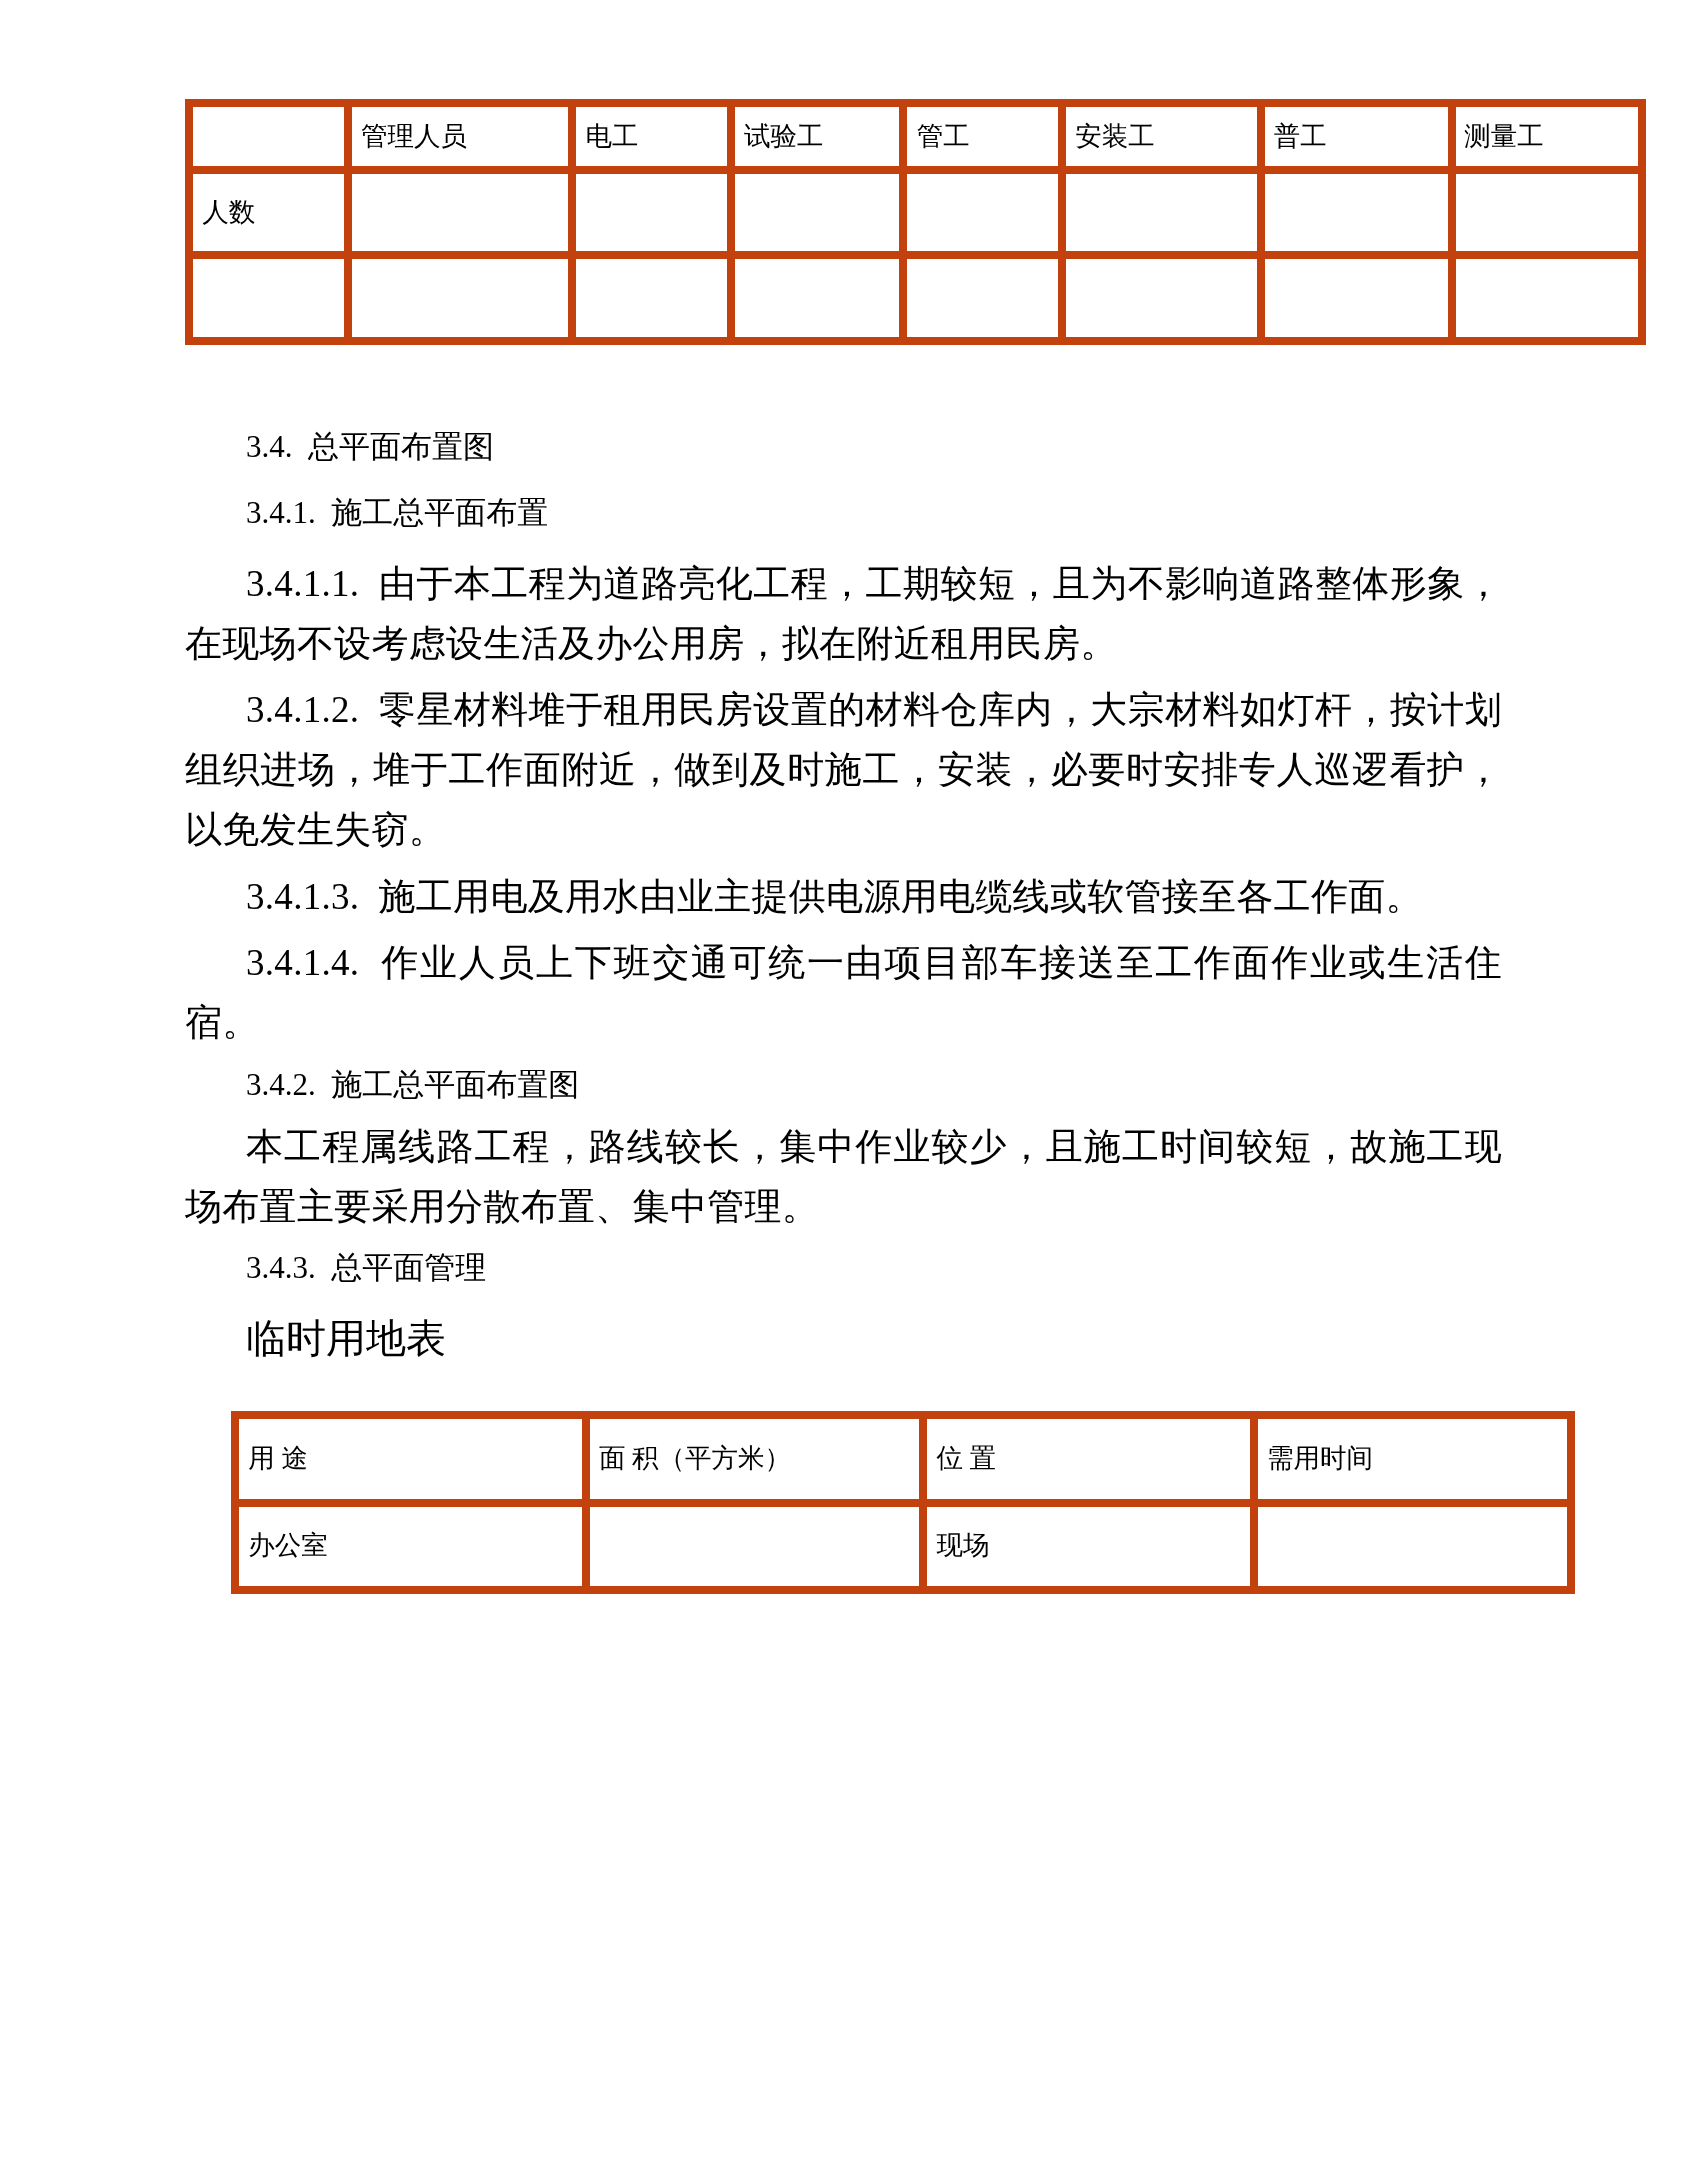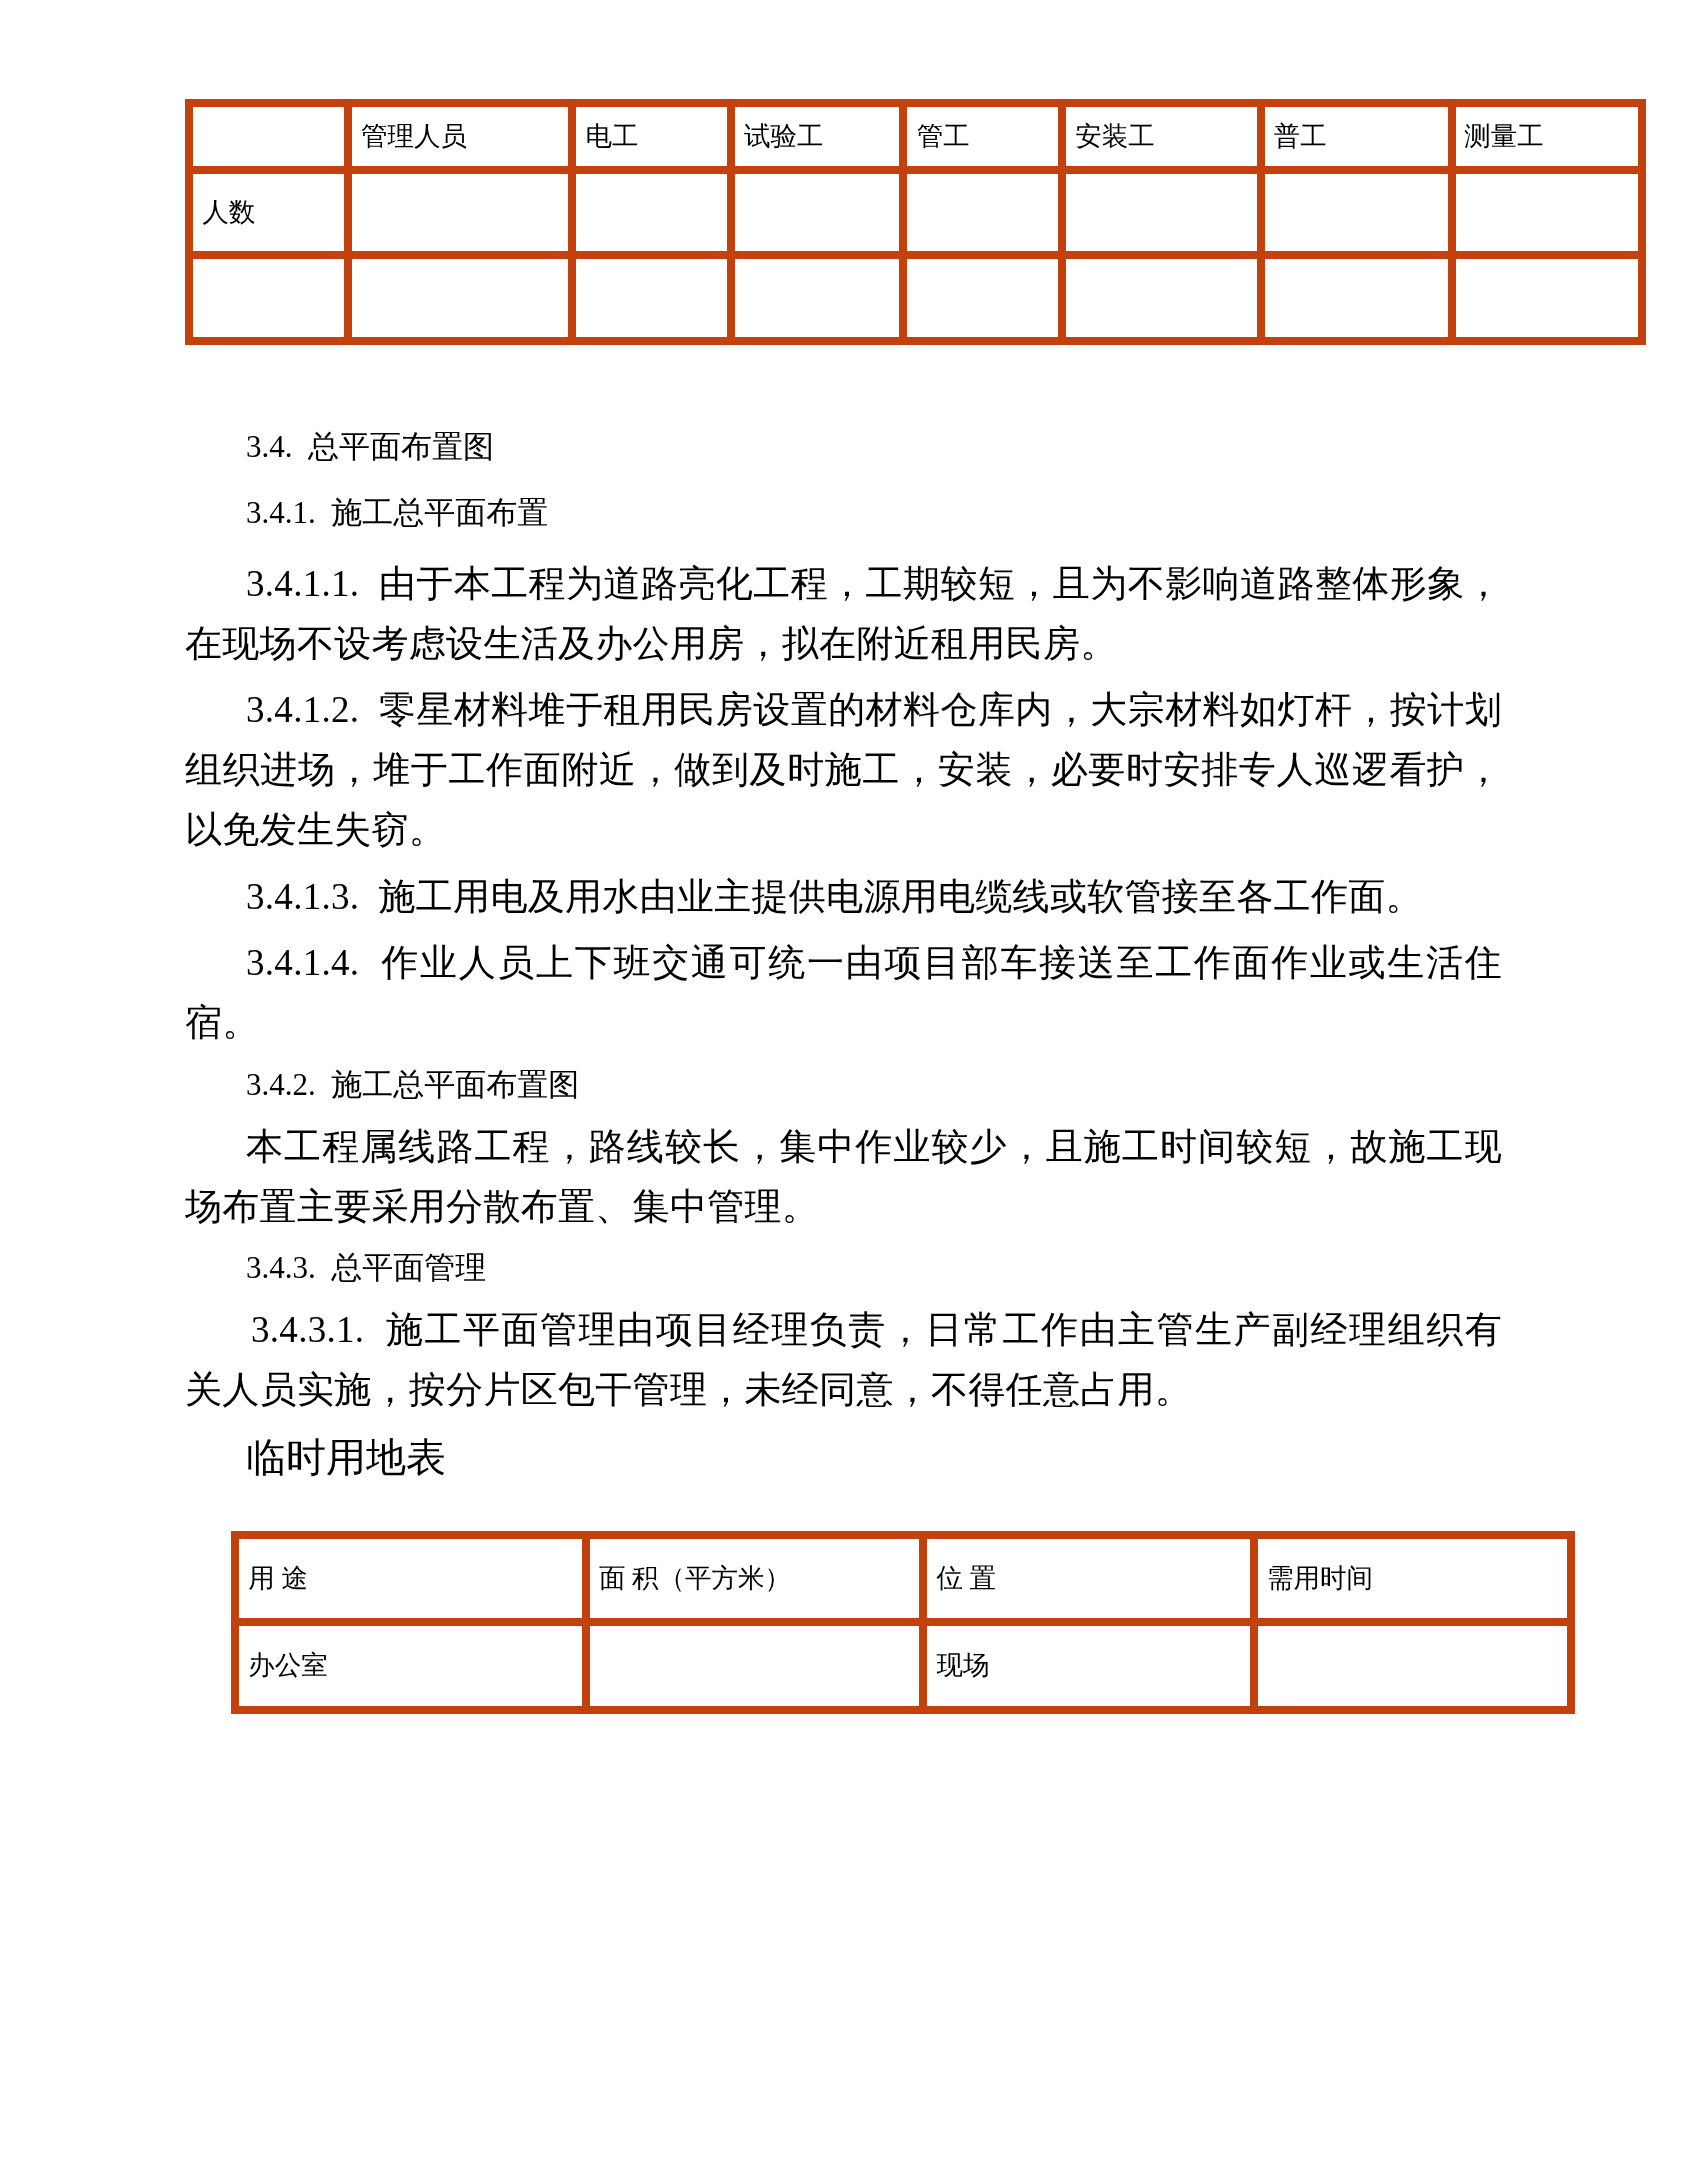--- a/index.html
+++ b/index.html
@@ -167,21 +167,20 @@
     <div class="spacer-xs"></div>
 
     <div class="para"><span style="padding-left:61px;"></span><span>本工程属线路工程，路线较长，集中作业较少，且施工时间较短，故施工现场布置主要采用分散布置、集中管理。</span></div>
 
     <div class="spacer-xs"></div>
 
     <div class="heading"><span class="numwrap">3.4.3.</span>  <span>总平面管理</span></div>
 
     <div class="spacer-xs"></div>
 
-    <div class="para"><span style="padding-left:66px;"></span><span class="numwrap">3.4.3.1.</span>&nbsp;&nbsp;<span>施工平面管理由项目经理负责，日常工作由主管生产副经理组织有关人员实施，按分片区包干管理，未经同意，不得任意占用。</span></div>
 
     <div class="spacer-xs"></div>
 
     <div class="caption">临时用地表</div>
 
     <div class="spacer-md"></div>
 
     <table id="land-table" class="doc-table">
       <tbody>
         <tr>

